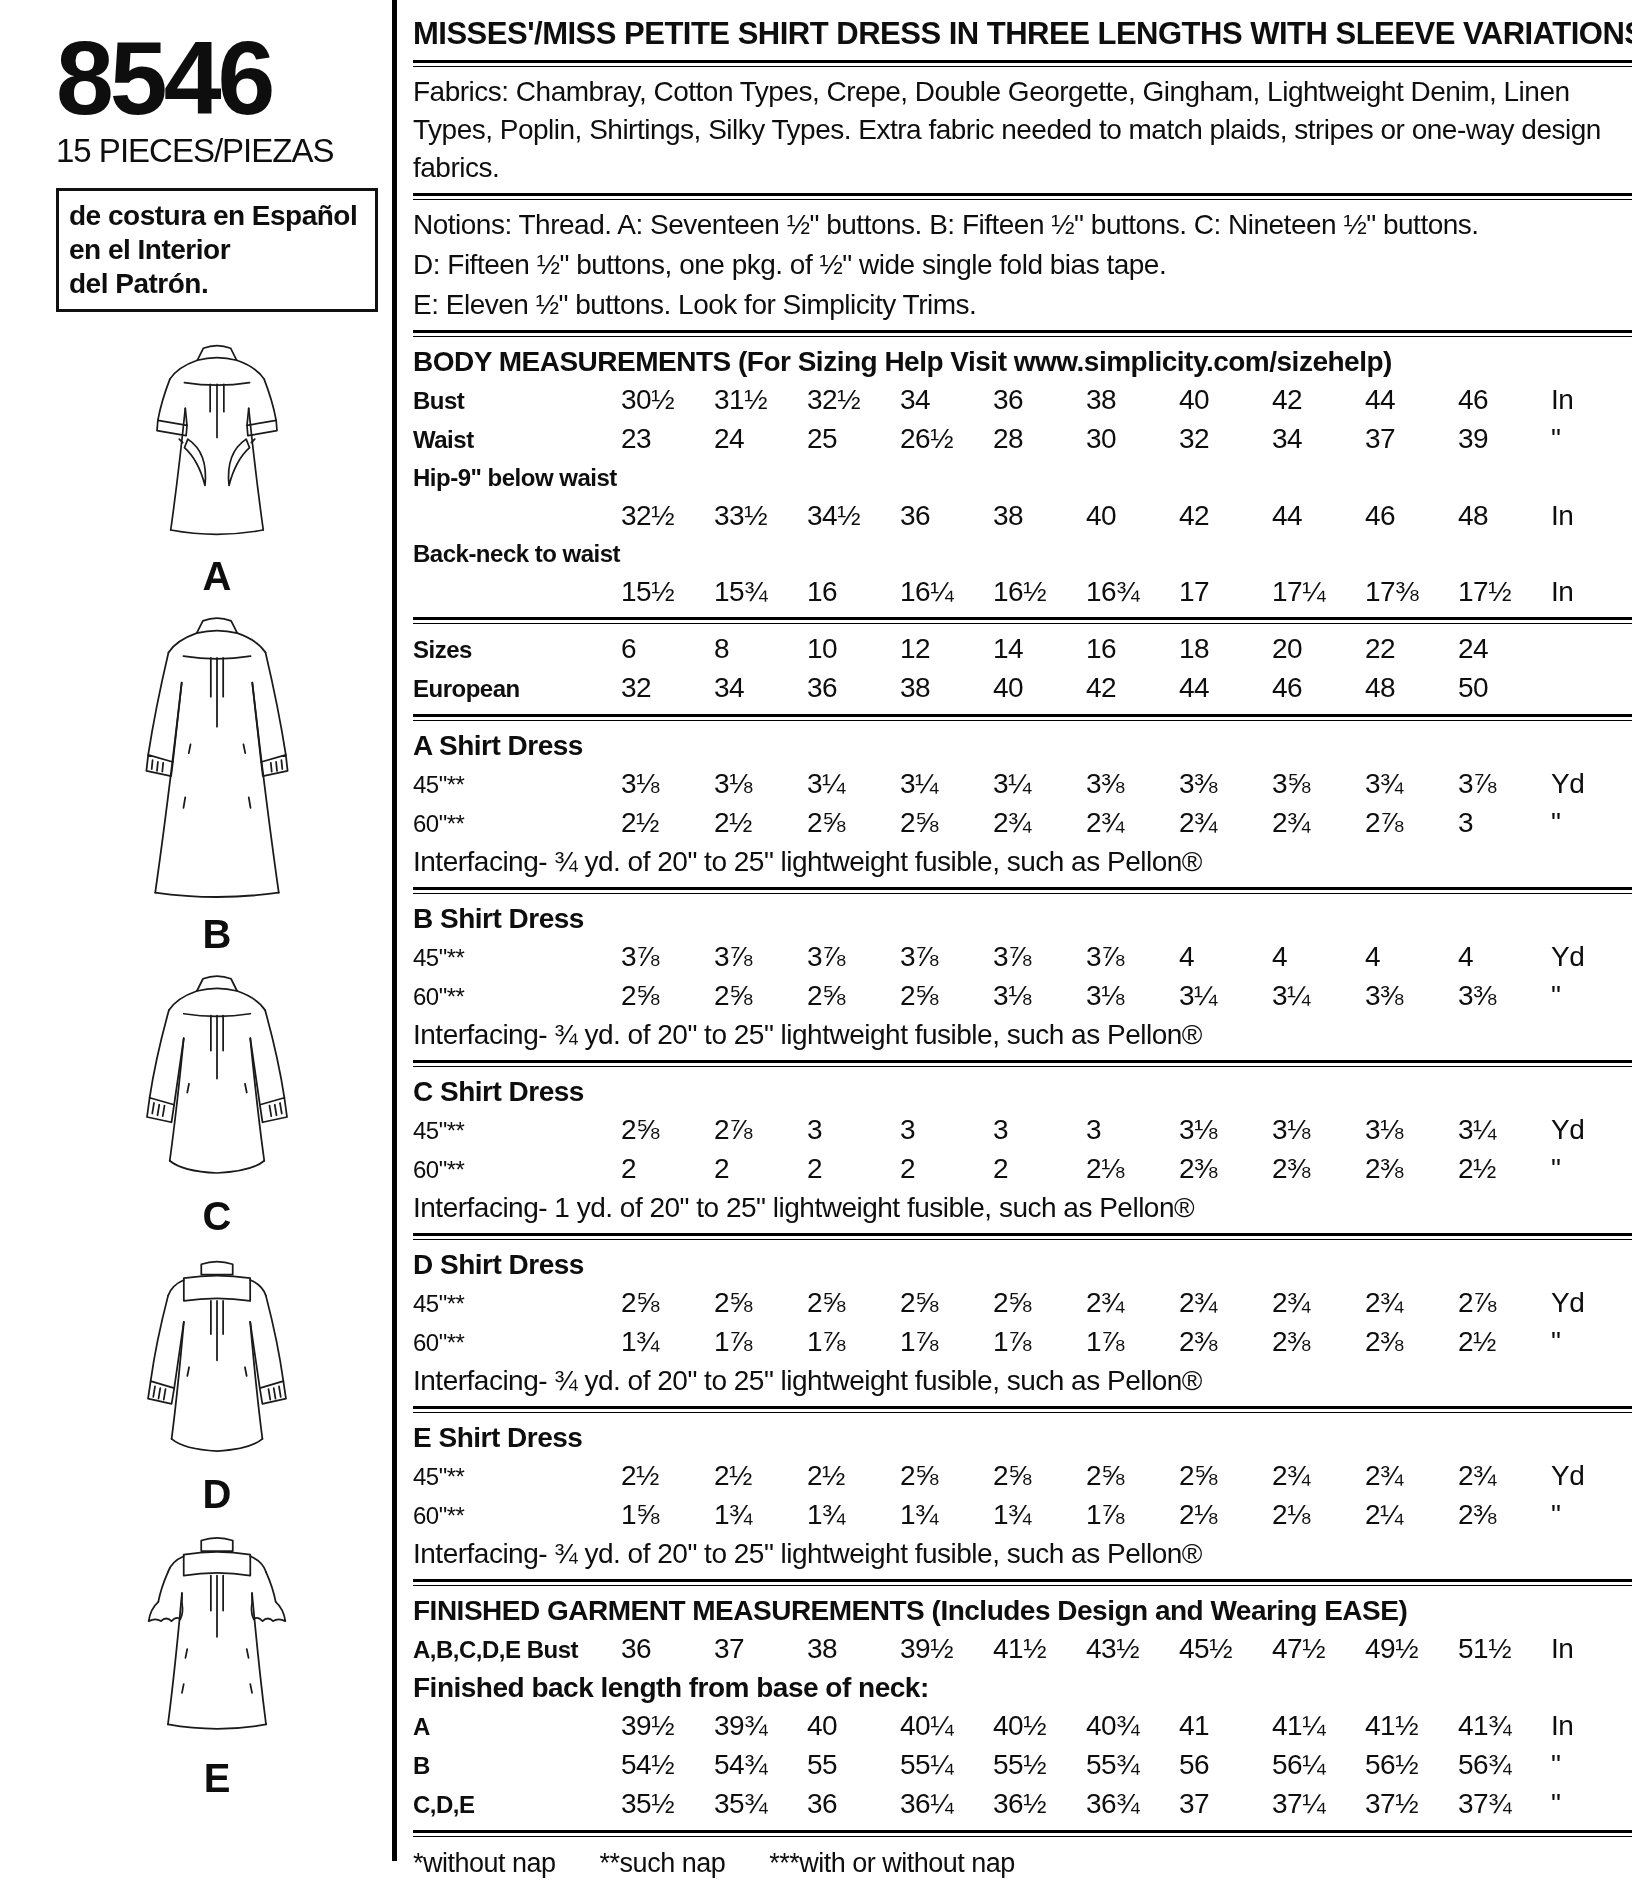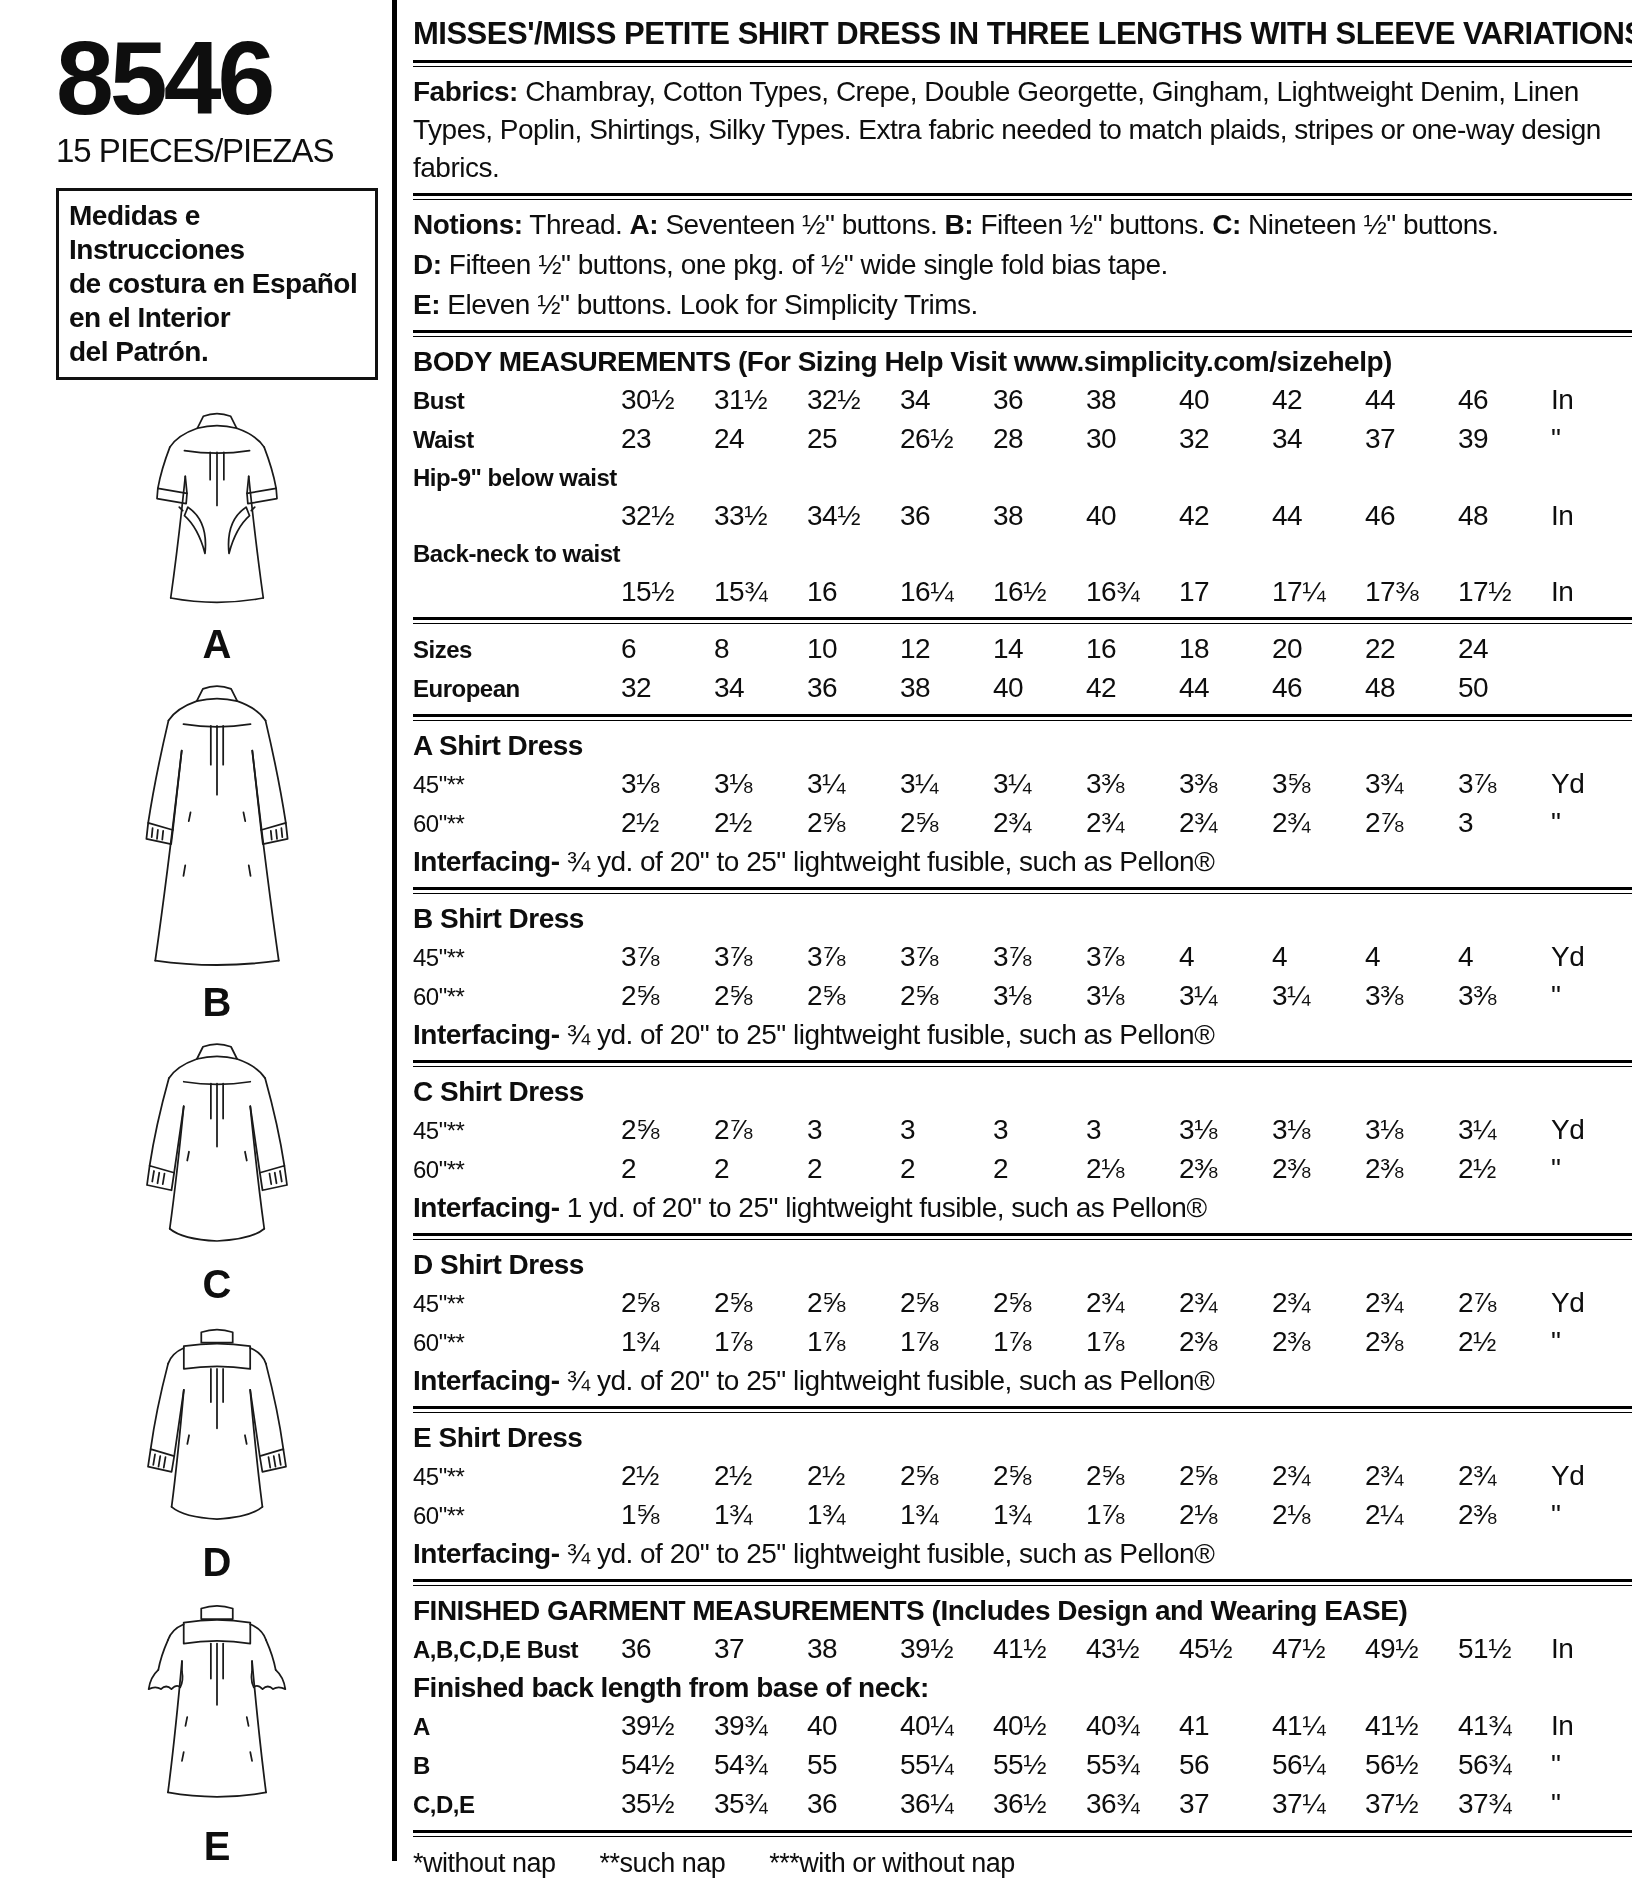--- a/index.html
+++ b/index.html
@@ -13,21 +13,21 @@
   .figures{margin-top:26px;display:flex;flex-direction:column;align-items:center;}
   .figure{display:flex;flex-direction:column;align-items:center;margin-bottom:14px;}
   .figure svg{display:block;stroke:#1a1a1a;stroke-width:2;fill:none;stroke-linecap:round;stroke-linejoin:round;}
   .figure-label{font-size:40px;font-weight:bold;margin-top:0px;line-height:44px;}
   
   .vdivider{width:5px;background:#000;flex:0 0 auto;}
   
   .right{flex:1 1 auto;box-sizing:border-box;padding:14px 8px 0 16px;border-right:5px solid #000;letter-spacing:-0.5px;}
   .doc-title{font-size:31px;font-weight:bold;line-height:40px;white-space:nowrap;}
   .para{font-size:28px;line-height:38px;}
-  .b{font-weight:bold;}
+  .b{font-weight:normal;}
   .rule{height:3px;border-top:3px solid #000;border-bottom:1px solid #000;margin:6px 0 6px 0;}
   .sec-heading{font-size:28px;font-weight:bold;line-height:38px;}
   
   .mtable{width:100%;}
   .mrow{display:grid;grid-template-columns:208px repeat(10,93px) 54px;align-items:baseline;line-height:38px;}
   .mrow.labelonly{display:block;}
   .mlabel{font-size:24px;font-weight:bold;white-space:nowrap;}
   .mlabel.plain{font-weight:normal;}
   .mval{font-size:28px;white-space:nowrap;}
   .munit{font-size:28px;white-space:nowrap;}
@@ -35,21 +35,20 @@
 </style>
 </head>
 <body>
 
 <div class="page">
 
   <div class="left">
     <div class="pattern-number">8546</div>
     <div class="pieces">15 PIECES/PIEZAS</div>
     <div class="spanish-box">
-      <div>Medidas e Instrucciones</div>
       <div>de costura en Español</div>
       <div>en el Interior</div>
       <div>del Patrón.</div>
     </div>
 
     <div class="figures">
 
       <div class="figure">
         <svg width="172" height="216" viewBox="0 0 200 252">
           <path d="M84 12 Q100 6 116 12 L123 26 Q100 20 77 26 Z"></path>

